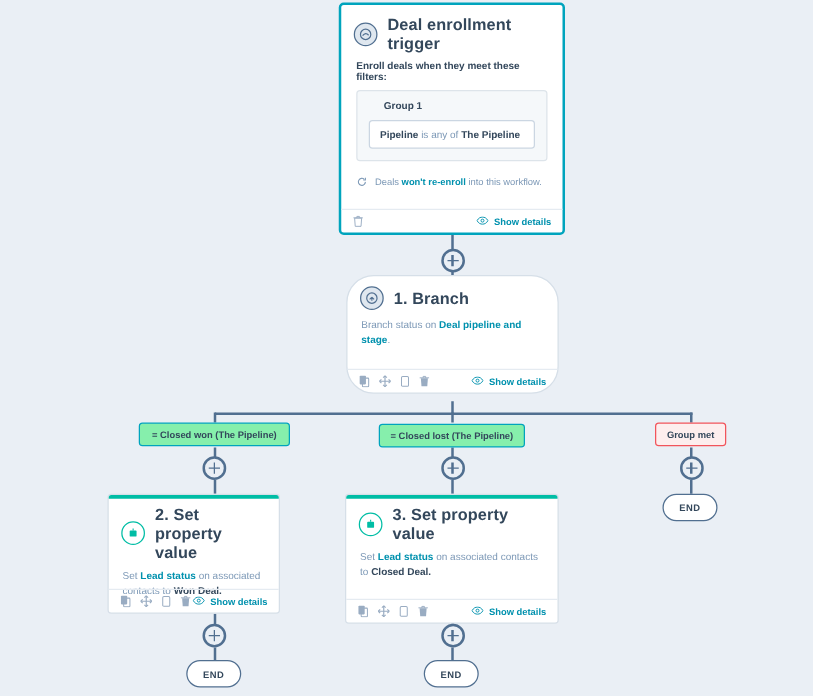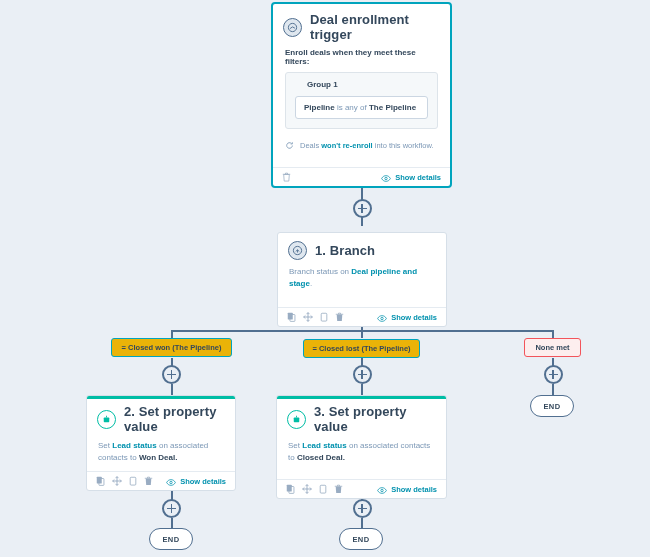--- a/index.html
+++ b/index.html
@@ -52,21 +52,21 @@
 
   .card-foot{
     position:absolute;left:0;right:0;bottom:0;
     height:19px;
     border-top:1px solid #e5ebf1;
     display:flex;align-items:center;justify-content:space-between;
     padding:0 9px;box-sizing:border-box;
   }
   .foot-icons{display:flex;align-items:center;gap:7px;}
   .show-details{
-    display:flex;align-items:flex-end;gap:4px;
+    display:flex;align-items:flex-start;gap:4px;
     font-size:7.5px;font-weight:bold;color:#0091ae;
     white-space:nowrap;
   }
   svg{display:block;}
 
   
   .enroll-label{
     padding:2px 12px 6px 12px;
     font-size:8px;font-weight:bold;color:#33475b;
   }
@@ -106,21 +106,21 @@
   }
   .plus::before,.plus::after{
     content:"";position:absolute;background:#516f90;
   }
   .plus::before{width:9px;height:1.6px;}
   .plus::after{width:1.6px;height:9px;}
 
   
   .branch-label{
     position:absolute;z-index:6;
-    background:#eab308;
+    background:#86efac;
     border:1.5px solid #00a4bd;
     border-radius:3px;
     font-size:7.5px;font-weight:bold;color:#33475b;
     padding:4px 8px;
     white-space:nowrap;
     box-sizing:border-box;
     text-align:center;
   }
   .branch-label.none{
     background:#fdeeee;
@@ -200,21 +200,21 @@
         </span>
         <span>Show details</span>
       </div>
     </div>
   </div>
 
   <div class="vline" style="left:361px;top:188px;height:22px;"></div>
   <div class="plus" style="left:352.5px;top:199px;"></div>
   <div class="vline" style="left:361px;top:210px;height:16px;"></div>
 
-  <div class="card" style="left:277px;top:232px;width:170px;height:95px;">
+  <div class="card" style="left:277px;top:220px;width:170px;height:95px;border-radius:22px;">
 
     <div class="card-head">
       <span class="head-icon dark">
         <svg width="11" height="11" viewBox="0 0 16 16">
           <circle cx="8" cy="8" r="6" fill="none" stroke="#516f90" stroke-width="1.4"></circle>
           <path d="M8 11V7M8 7l-2.6 2.4M8 7l2.6 2.4" fill="none" stroke="#516f90" stroke-width="1.3"></path>
         </svg>
       </span>
       <span class="head-title">1. Branch</span>
     </div>
@@ -263,27 +263,27 @@
   </div>
 
   <div class="vline" style="left:361px;top:321px;height:10px;"></div>
   <div class="hline" style="left:172px;top:330px;width:382px;"></div>
   <div class="vline" style="left:171px;top:330px;height:8px;"></div>
   <div class="vline" style="left:361px;top:330px;height:8px;"></div>
   <div class="vline" style="left:552px;top:330px;height:8px;"></div>
 
   <div class="branch-label" style="left:111px;top:338px;width:121px;">= Closed won (The Pipeline)</div>
   <div class="branch-label" style="left:303px;top:339px;width:117px;">= Closed lost (The Pipeline)</div>
-  <div class="branch-label none" style="left:524px;top:338px;width:57px;">None met</div>
+  <div class="branch-label none" style="left:524px;top:338px;width:57px;">Group met</div>
 
   <div class="vline" style="left:171px;top:358px;height:12px;"></div>
   <div class="plus" style="left:162px;top:365px;"></div>
   <div class="vline" style="left:171px;top:384px;height:11px;"></div>
 
-  <div class="card" style="left:86px;top:395px;width:150px;height:96px;">
+  <div class="card" style="left:86px;top:395px;width:138px;height:96px;">
     <div class="topbar"></div>
     <div class="card-head">
       <span class="head-icon green">
         <svg width="11" height="11" viewBox="0 0 16 16">
           <rect x="4" y="5" width="8" height="7" rx="1" fill="#00bda5"></rect>
           <path d="M8 2.5v2.5" stroke="#00bda5" stroke-width="1.3"></path>
         </svg>
       </span>
       <span class="head-title">2. Set property value</span>
     </div>

